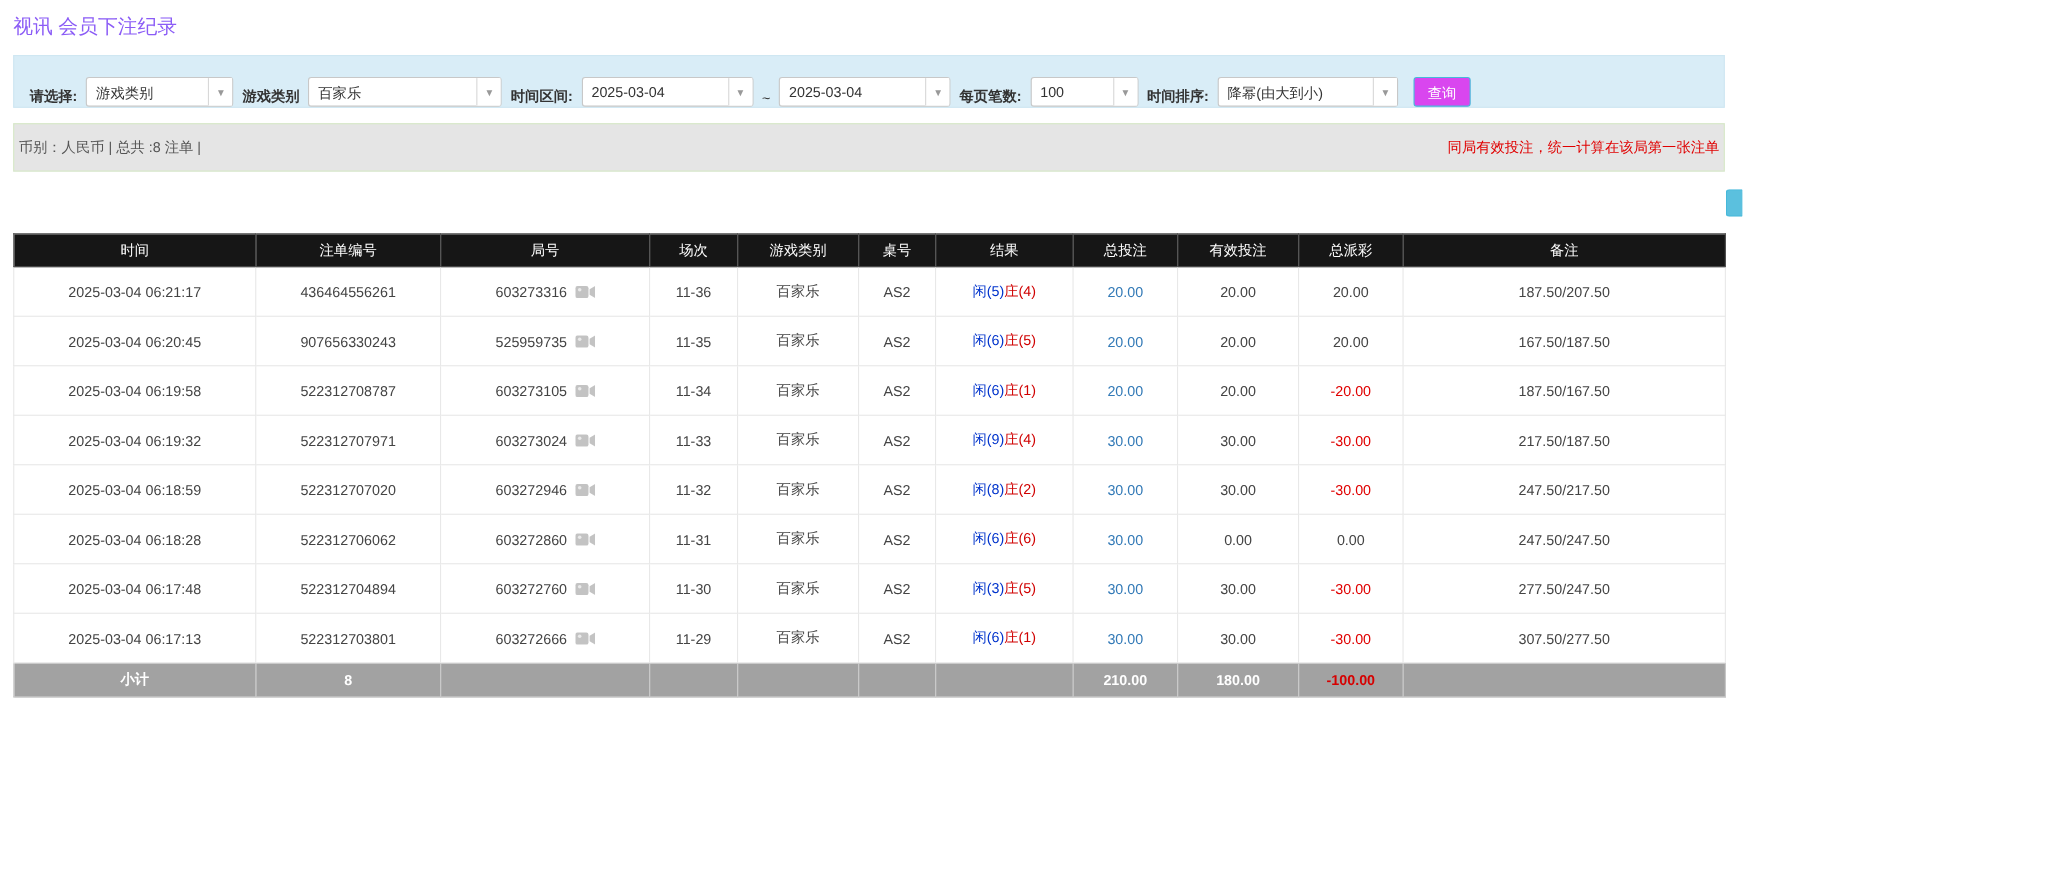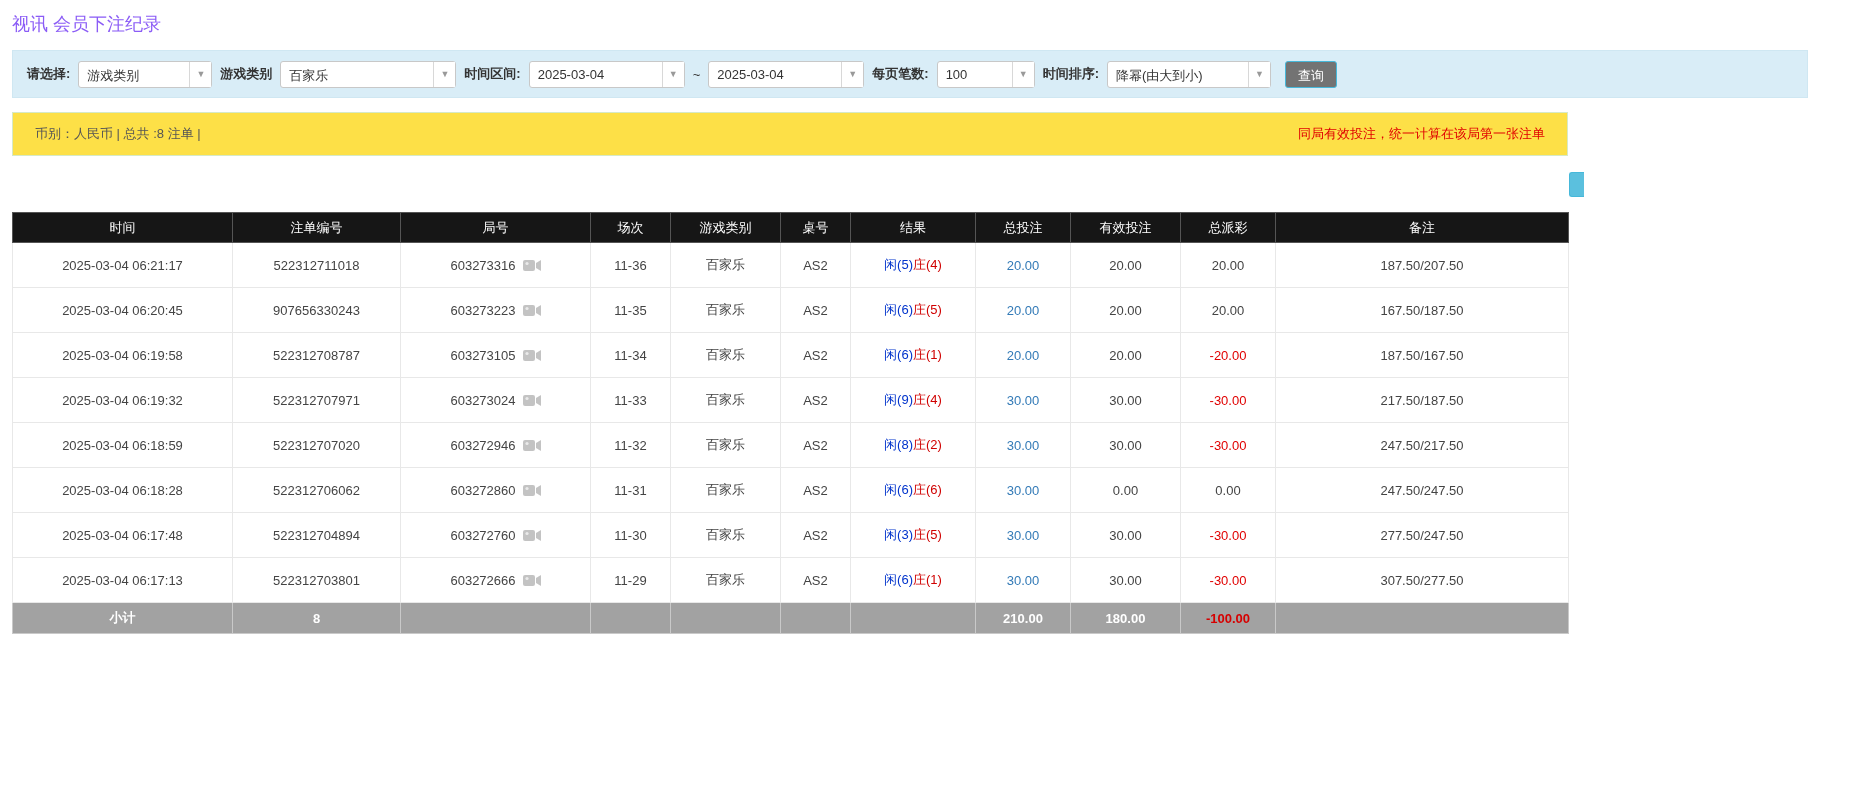--- a/index.html
+++ b/index.html
@@ -1,30 +1,30 @@
 <!DOCTYPE html>
 <html><head>
 <meta charset="utf-8">
 <style>
   *{box-sizing:border-box;margin:0;padding:0}
   html,body{background:#fff}
   body{font-family:"Liberation Sans","DejaVu Sans",sans-serif;width:1873px;height:809px;overflow:hidden}
   .content{padding:12px 0 0 12px;width:1572px}
   .page-title{font-size:18px;color:#8b5cf6;font-weight:400;margin-bottom:14px}
   
-  .filter-bar{background:#d9edf7;border:1px solid #cfe7f2;height:48px;display:flex;align-items:center;gap:8px;padding:0 14px;width:1796px}
+  .filter-bar{background:#d9edf7;border:1px solid #cfe7f2;height:48px;display:flex;align-items:flex-end;gap:8px;padding:0 14px;width:1556px}
   .flabel{font-size:13px;font-weight:bold;color:#333;white-space:nowrap}
   .combo{display:inline-flex;align-items:stretch;background:#fff;border:1px solid #c8c8c8;border-radius:3px;height:27px;cursor:pointer}
   .combo-text{font-size:13px;color:#333;padding:5px 8px;white-space:nowrap;flex:1}
   .combo-btn{width:22px;border-left:1px solid #d8d8d8;display:flex;align-items:center;justify-content:center;color:#999;font-size:9px;background:#fff}
   .w-select{width:134px}.w-game{width:176px}.w-date{width:156px}.w-size{width:98px}.w-sort{width:164px}
   .tilde{font-size:13px;color:#333}
-  .query-btn{background:#737373;border:1px solid #46b8da;color:#fff;font-size:13px;padding:5px 12px;border-radius:3px;cursor:pointer;margin-left:6px;height:27px}
+  .query-btn{background:#d946ef;border:1px solid #46b8da;color:#fff;font-size:13px;padding:5px 12px;border-radius:3px;cursor:pointer;margin-left:6px;height:27px}
   
-  .summary-bar{background:#fde047;border:1px solid #d6e9c6;height:44px;display:flex;align-items:center;justify-content:space-between;padding:0 22px;margin-top:14px;width:1556px;overflow:hidden}
+  .summary-bar{background:#e5e5e5;border:1px solid #d6e9c6;height:44px;display:flex;align-items:center;justify-content:space-between;padding:0 4px;margin-top:14px;width:1556px;overflow:hidden}
   .summary-left{font-size:13px;color:#555;white-space:nowrap}
   .summary-right{font-size:13px;color:#e00000;white-space:nowrap;margin-left:20px}
   
   .gap-row{width:1572px;height:56px;display:flex;align-items:center;justify-content:flex-end}
   .partial-btn{width:15px;height:25px;background:#5bc0de;border:1px solid #46b8da;border-right:none;border-radius:3px 0 0 3px;cursor:pointer}
   
   table{border-collapse:collapse;width:1556px;table-layout:fixed}
   th{background:#161616;color:#fff;font-size:13px;font-weight:normal;height:30px;border:1px solid #555;text-align:center}
   td{font-size:13px;color:#444;text-align:center;height:45px;border:1px solid #e8e8e8;background:#fff}
   .round-wrap{display:inline-flex;align-items:center;gap:7px}
@@ -119,21 +119,21 @@
         <th>总投注</th>
         <th>有效投注</th>
         <th>总派彩</th>
         <th>备注</th>
       </tr>
     </thead>
     <tbody id="rows-body">
 
     <tr>
           <td>2025-03-04 06:21:17</td>
-          <td>522312711018</td>
+          <td>436464556261</td>
           <td><span class="round-wrap">
               <span>603273316</span>
               <span class="cam">
                 <svg width="18" height="13" viewBox="0 0 18 13">
                   <rect x="0" y="1" width="12" height="11" rx="2" fill="#b5b5b5"></rect>
                   <polygon points="13,4 18,1 18,12 13,9" fill="#b5b5b5"></polygon>
                   <circle cx="4" cy="4.5" r="1.6" fill="#e6e6e6"></circle>
                 </svg>
               </span>
             </span></td>
@@ -143,21 +143,21 @@
           <td><span class="player">闲(5)</span><span class="banker">庄(4)</span></td>
           <td class="bet-link">20.00</td>
           <td>20.00</td>
           <td>20.00</td>
           <td>187.50/207.50</td>
         </tr>
         <tr>
           <td>2025-03-04 06:20:45</td>
           <td>907656330243</td>
           <td><span class="round-wrap">
-              <span>603273223</span>
+              <span>525959735</span>
               <span class="cam">
                 <svg width="18" height="13" viewBox="0 0 18 13">
                   <rect x="0" y="1" width="12" height="11" rx="2" fill="#b5b5b5"></rect>
                   <polygon points="13,4 18,1 18,12 13,9" fill="#b5b5b5"></polygon>
                   <circle cx="4" cy="4.5" r="1.6" fill="#e6e6e6"></circle>
                 </svg>
               </span>
             </span></td>
           <td>11-35</td>
           <td>百家乐</td>

